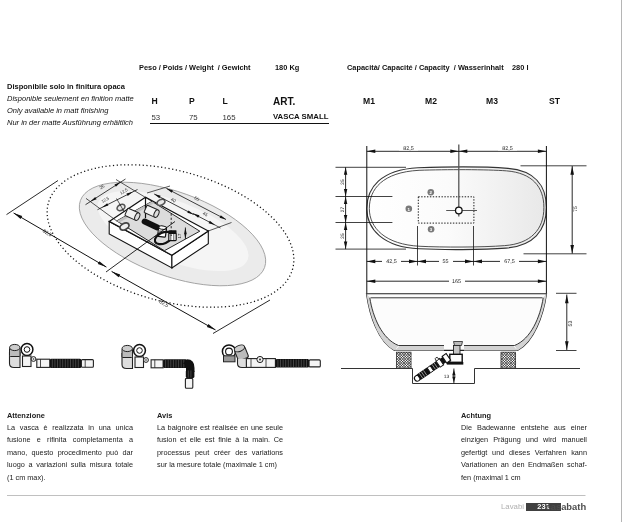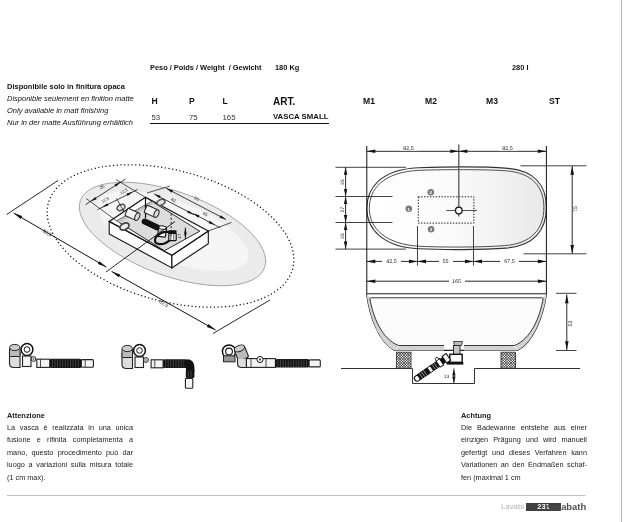--- a/index.html
+++ b/index.html
@@ -13,24 +13,25 @@
 <body>
 <div id="page">
 
 <div class="abs" style="left:7px;top:80.5px;font-size:7.5px;line-height:12.3px;color:#111">
 <b>Disponibile solo in finitura opaca</b><br>
 <i>Disponible seulement en finition matte</i><br>
 <i>Only available in matt finishing</i><br>
 <i>Nur in der matte Ausführung erhältlich</i>
 </div>
 
-<div class="abs hdr" style="left:150px;top:62.5px;">Peso / Poids / Weight&nbsp; / Gewicht</div>
+<div class="abs hdr" style="left:139px;top:62.5px;">Peso / Poids / Weight&nbsp; / Gewicht</div>
 
 <div class="abs hdr" style="left:275px;top:62.5px;">180 Kg</div>
 
+<div class="abs hdr" style="left:347px;top:62.5px;">Capacità/ Capacité / Capacity&nbsp; / Wasserinhalt</div>
 
 <div class="abs hdr" style="left:512px;top:62.5px;">280 l</div>
 
 <div class="abs hdr" style="left:151.5px;top:96px;font-size:8.6px;">H</div>
 <div class="abs hdr" style="left:189px;top:96px;font-size:8.6px;">P</div>
 <div class="abs hdr" style="left:222.5px;top:96px;font-size:8.6px;">L</div>
 <div class="abs hdr" style="left:273px;top:96px;font-size:10px;">ART.</div>
 <div class="abs hdr" style="left:363px;top:96px;font-size:8.6px;">M1</div>
 <div class="abs hdr" style="left:425px;top:96px;font-size:8.6px;text-align:right;">M2</div>
 <div class="abs hdr" style="left:486px;top:96px;font-size:8.6px;">M3</div>
@@ -40,20 +41,23 @@
 <div class="abs" style="left:189px;top:112.5px;font-size:7.8px;color:#333">75</div>
 <div class="abs" style="left:222.5px;top:112.5px;font-size:7.8px;color:#333">165</div>
 <div class="abs hdr" style="left:273px;top:112px;font-size:7.8px;">VASCA SMALL</div>
 
 <div class="abs" style="left:150px;top:122.5px;width:179px;height:1.7px;background:#111"></div>
 
 <div class="abs notecol" style="left:7px;top:409.5px;">
 <b>Attenzione</b>La vasca è realizzata in una unica fusione e rifinita completamenta a mano, questo procedimento può dar luogo a variazioni sulla misura totale (1 cm max).
 </div>
 
+<div class="abs notecol" style="left:157px;top:409.5px;">
+<b>Avis</b>La baignoire est réalisée en une seule fusion et elle est finie à la main. Ce processus peut créer des variations sur la mesure totale (maximale 1 cm)
+</div>
 
 
 <div class="abs notecol" style="left:461px;top:409.5px;">
 <b>Achtung</b>Die Badewanne entstehe aus einer einzigen Prägung und wird manuell gefertigt und dieses Verfahren kann Variationen an den Endmaßen schaf-fen (maximal 1 cm
 </div>
 
 <div class="abs" style="left:501px;top:502px;font-size:7.8px;color:#b0b0b0;">Lavabi</div>
 <div class="abs" style="left:526px;top:502.5px;width:35px;height:8.5px;background:#404040;color:#fff;font-size:7.4px;font-weight:bold;text-align:center;line-height:8.7px;">231</div>
 <div class="abs" style="left:545.5px;top:500.5px;font-size:9.4px;font-weight:bold;color:#4d4d4d;">casabath</div>
 <svg width="642" height="522" viewBox="0 0 642 522" font-family="'Liberation Sans', sans-serif" text-rendering="geometricPrecision" style="position:absolute;left:0;top:0">

